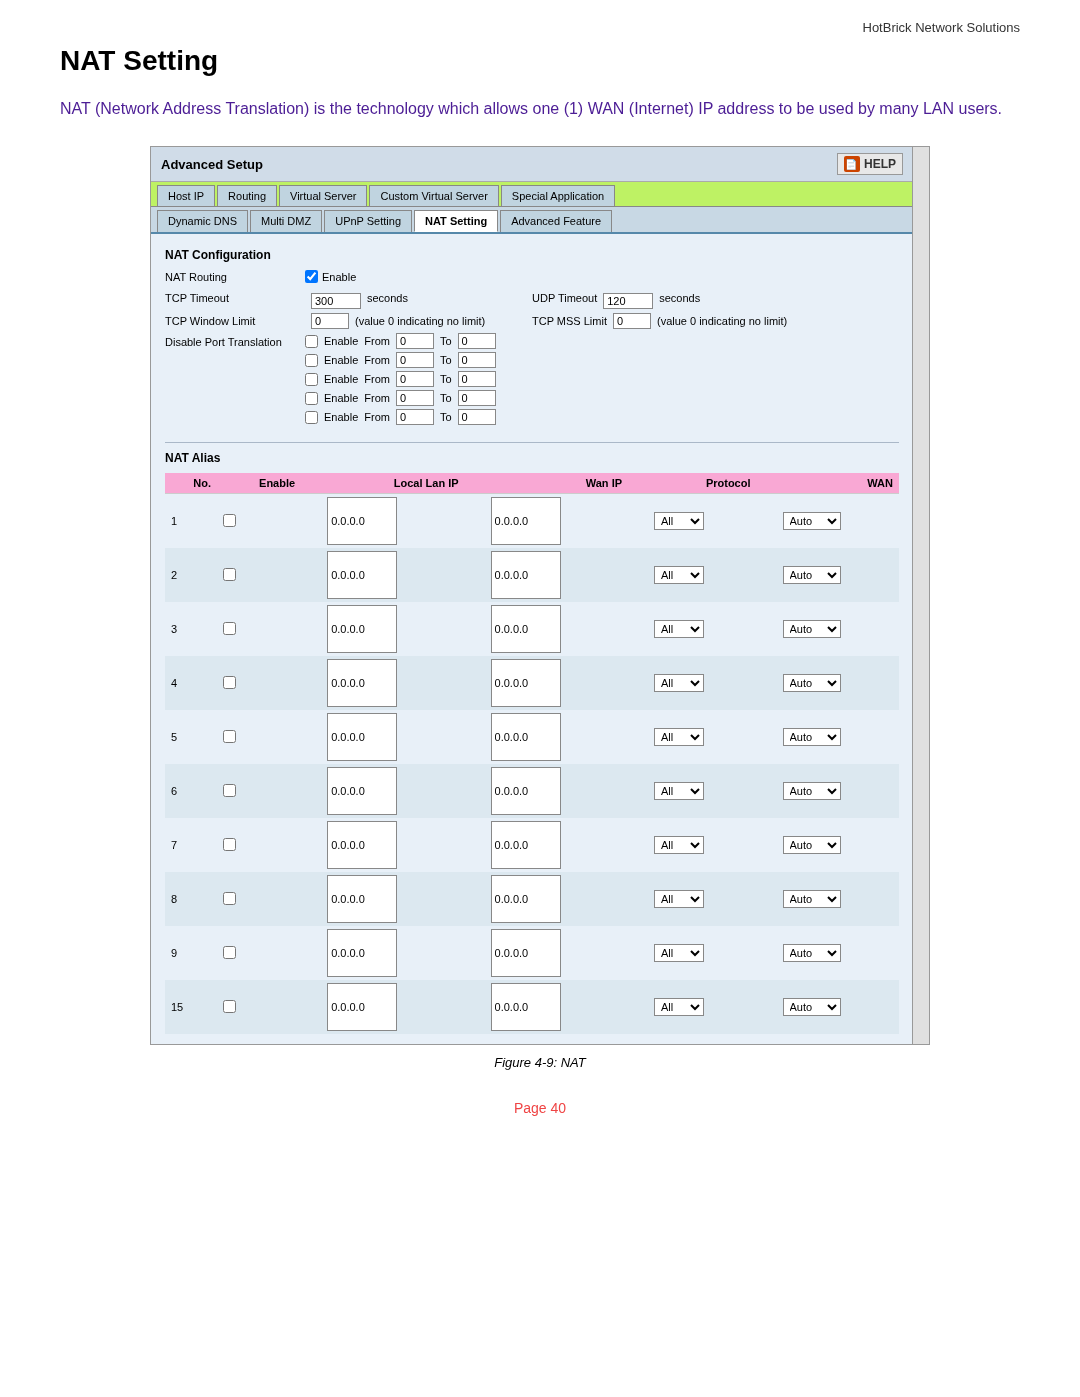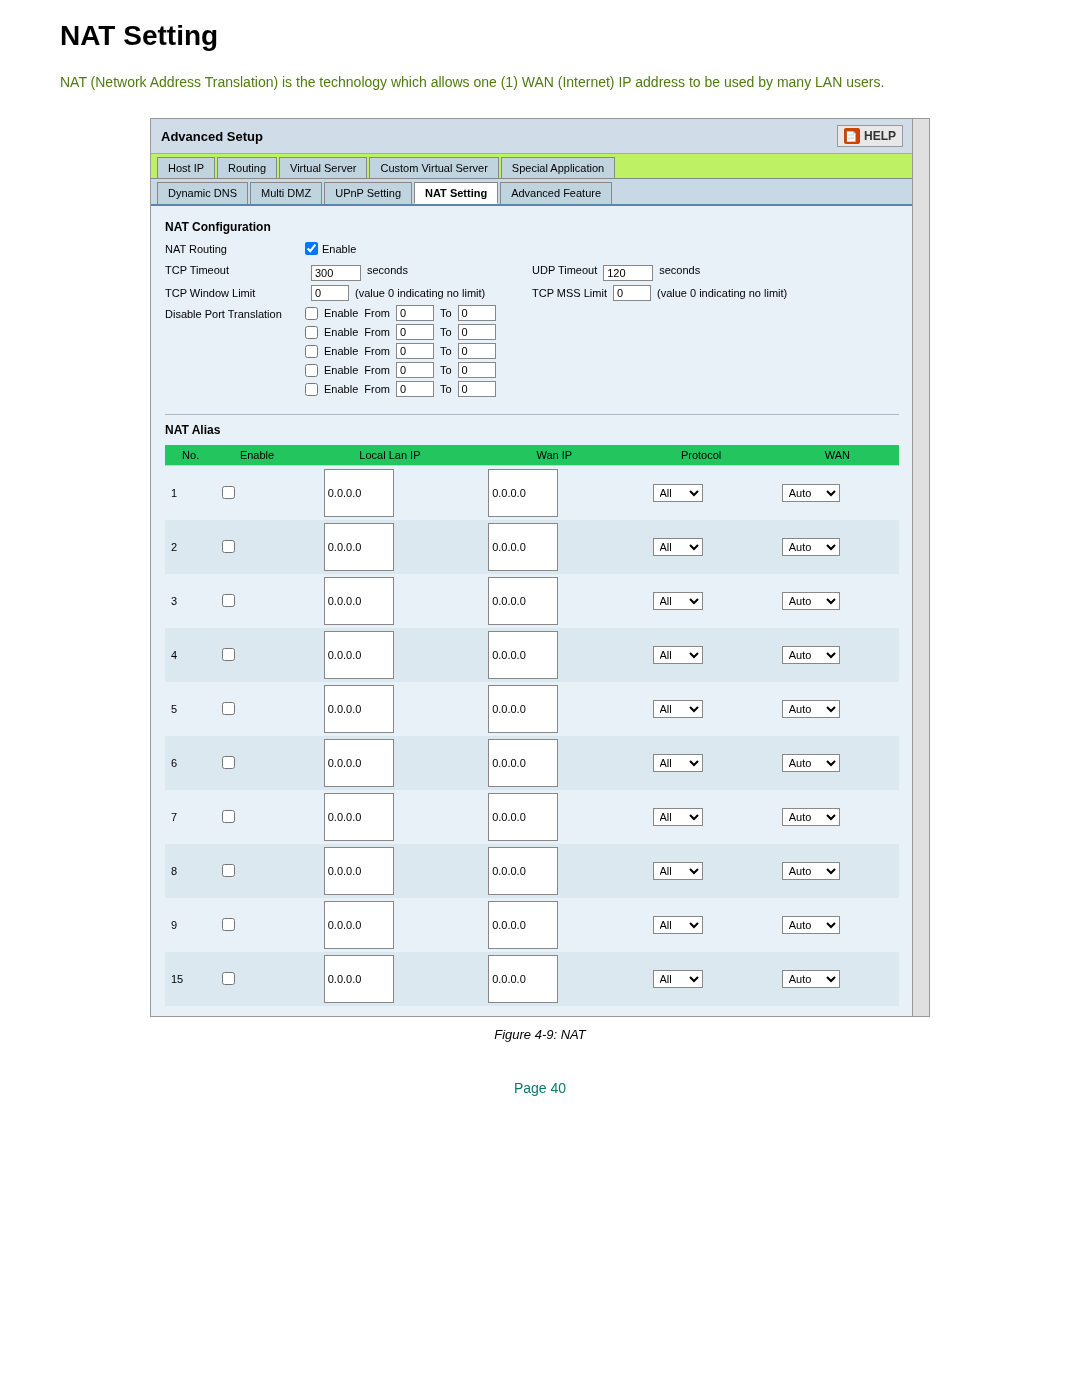--- a/index.html
+++ b/index.html
@@ -23,24 +23,24 @@
       color: #333;
       margin-bottom: 10px;
     }
     .page-title {
       font-size: 28px;
       font-weight: bold;
       margin-bottom: 20px;
       color: #000;
     }
     .description {
-      font-size: 14px;
+      font-size: 16px;
       line-height: 1.5;
       margin-bottom: 25px;
-      color: #4d7c0f;
+      color: #4c1d95;
     }
     
     .screenshot-box {
       border: 1px solid #999;
       background: #fff;
       width: 780px;
       margin: 0 auto;
       overflow: hidden;
       position: relative;
     }
@@ -195,24 +195,24 @@
       margin: 8px 0;
     }
     
     .alias-table {
       width: 100%;
       border-collapse: collapse;
       font-size: 11px;
       background: #e8f0f8;
     }
     .alias-table th {
-      background: #22c55e;
-      font-weight: normal;
+      background: #f9a8d4;
+      font-weight: bold;
       padding: 4px 6px;
-      text-align: center;
+      text-align: right;
       font-size: 11px;
       color: #000;
       border-bottom: 1px solid #ccc;
     }
     .alias-table td {
       padding: 3px 6px;
       vertical-align: middle;
       font-size: 11px;
       color: #000;
     }
@@ -250,28 +250,29 @@
     .figure-caption {
       text-align: center;
       font-size: 13px;
       font-style: italic;
       margin-top: 10px;
       color: #000;
     }
     .page-number {
       text-align: center;
       font-size: 14px;
-      margin-top: 38px;
-      color: #0f766e;
+      margin-top: 30px;
+      color: #ef4444;
     }
   </style>
 </head>
 <body>
 
 <div class="page-container">
+  <div class="company-name">HotBrick Network Solutions</div>
 
   <h1 class="page-title">NAT Setting</h1>
 
   <p class="description">NAT (Network Address Translation) is the technology which allows one (1) WAN (Internet) IP address to be used by many LAN users.</p>
 
   <div class="screenshot-box">
     <div class="inner-content">
 
       <div class="adv-header">
         <span class="adv-header-title">Advanced Setup</span>

